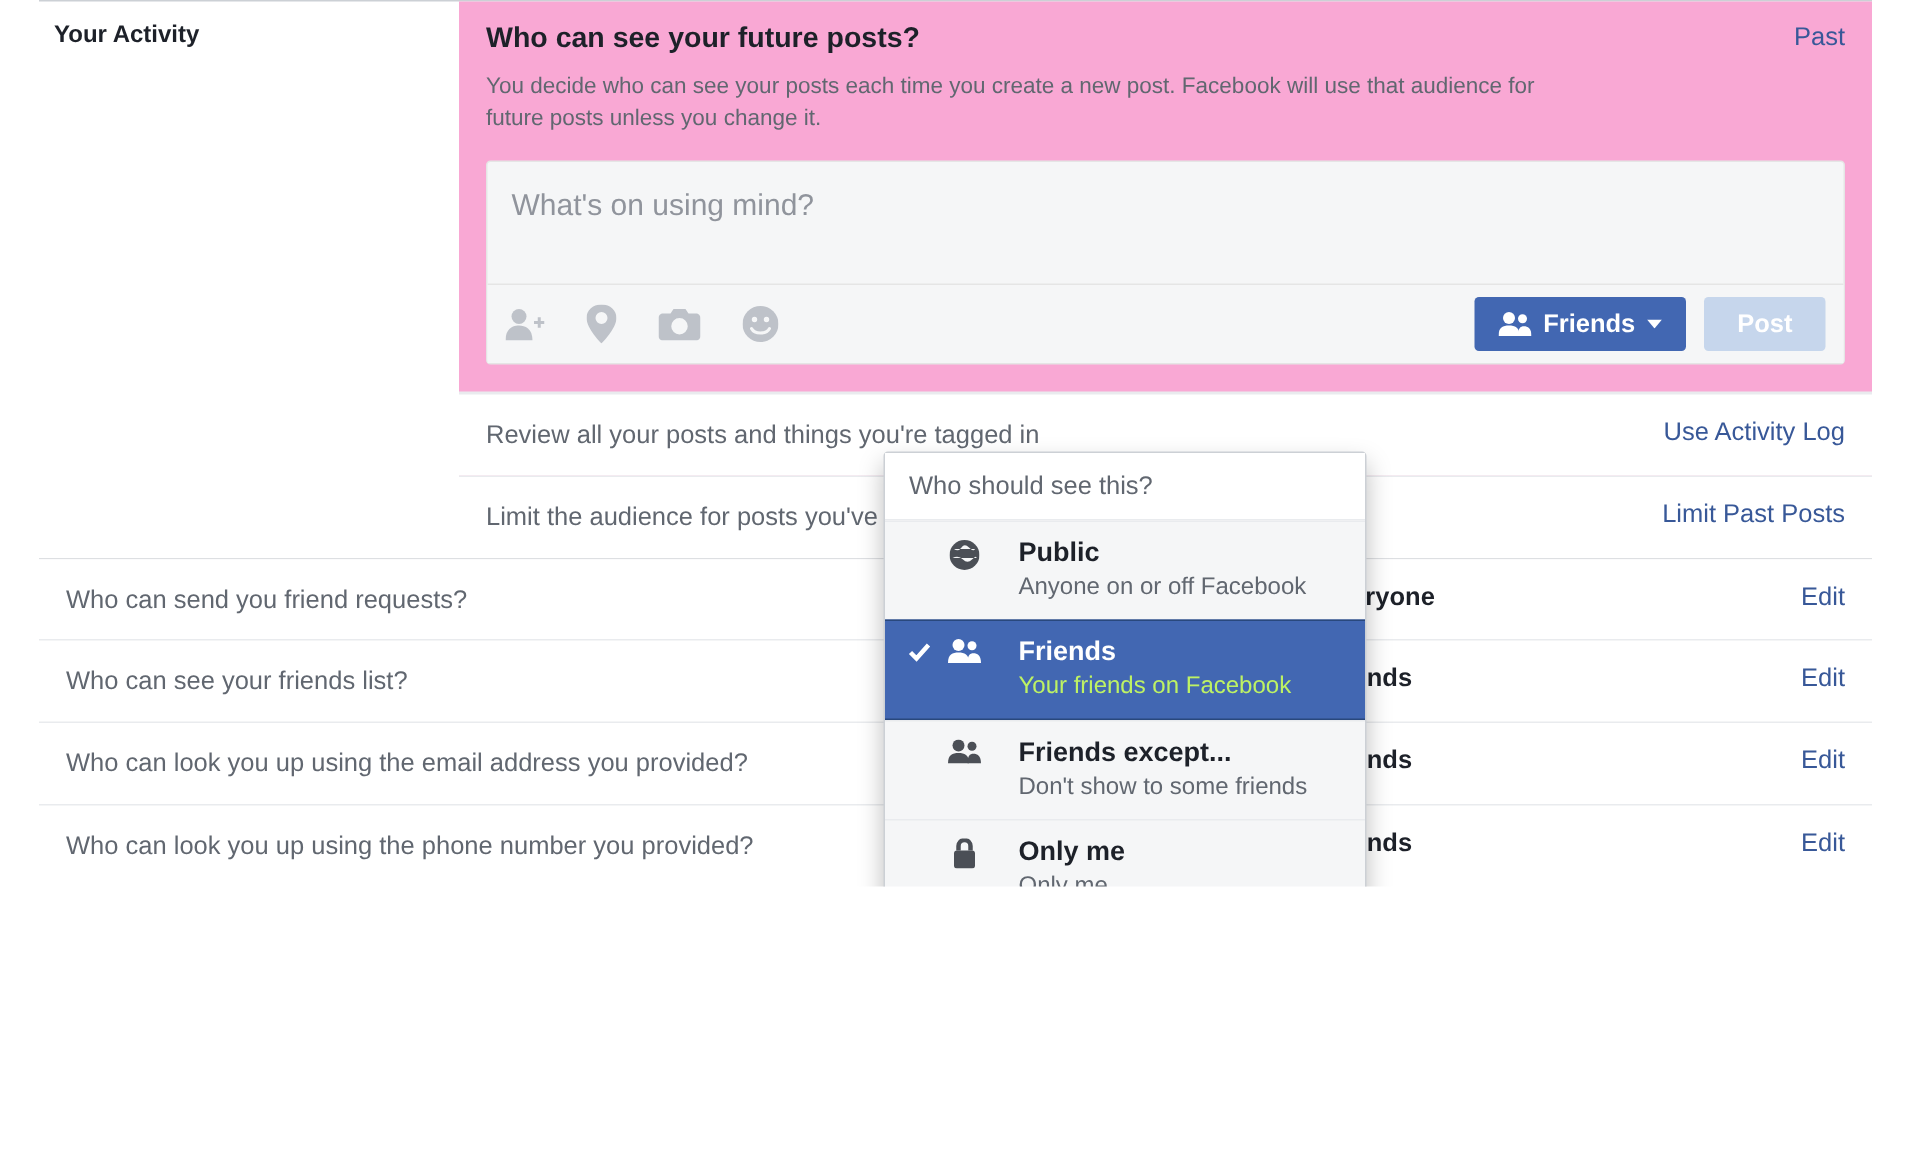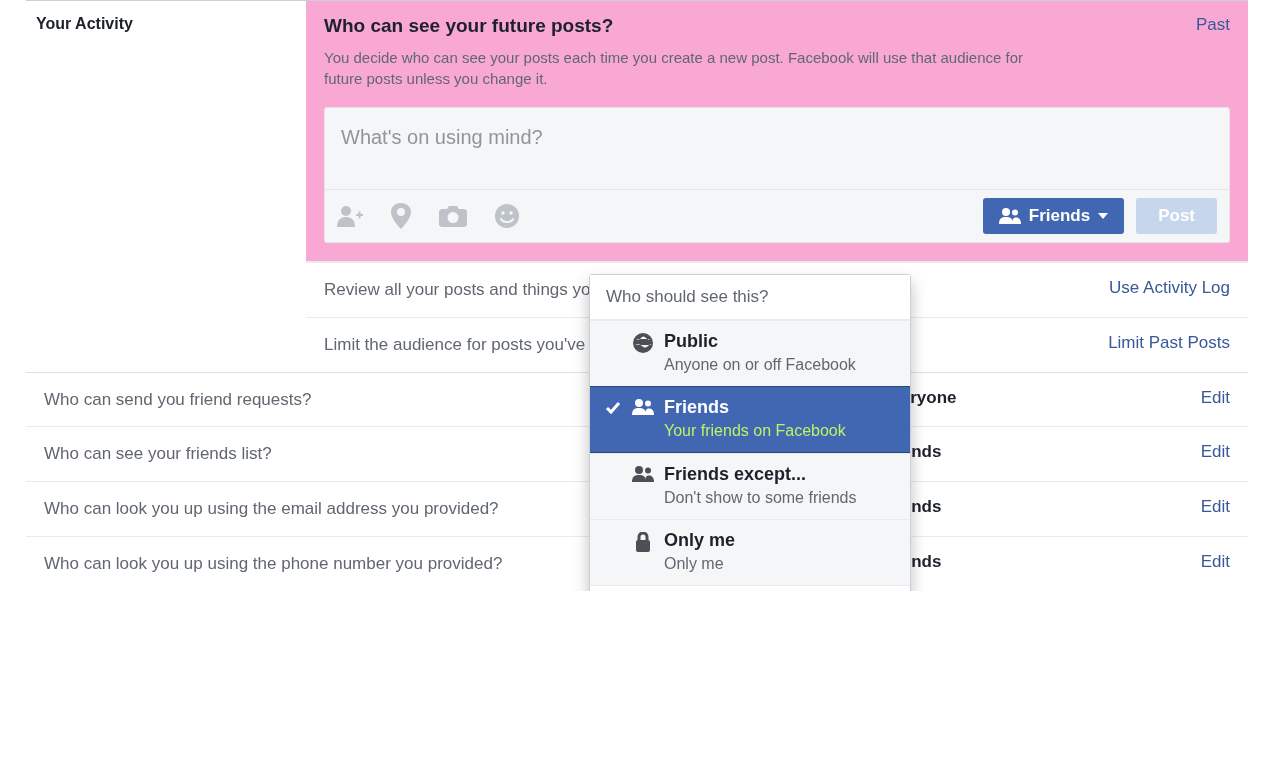--- a/index.html
+++ b/index.html
@@ -101,21 +101,21 @@
   }
   .setting-label { flex: 1; line-height: 1.4; }
   .setting-value { width: 180px; font-weight: 700; color: #1d2129; }
   .setting-action { width: 170px; text-align: right; }
   .setting-action .action-link { font-size: 17px; }
 
   
   .dropdown {
     position: absolute;
     left: 563px;
-    top: 274px;
+    top: 301px;
     width: 322px;
     background: #fff;
     border: 1px solid #ccd0d5;
     border-radius: 3px;
     box-shadow: 0 8px 16px rgba(0,0,0,0.25);
     z-index: 100;
   }
   .dropdown-header {
     padding: 12px 16px;
     color: #616770;
@@ -135,21 +135,21 @@
   .dropdown-item:first-of-type { border-top: none; }
   .dropdown-item.selected {
     background: #4267b2;
     color: #fff;
     border-top: 1px solid #29487d;
     border-bottom: 1px solid #29487d;
   }
   .di-check { width: 18px; display:flex; align-items:center; justify-content:center; margin-top:4px; }
   .di-icon { width: 22px; display:flex; align-items:center; justify-content:center; margin-top:2px; color:#4b4f56; }
   .dropdown-item.selected .di-icon, .dropdown-item.selected .di-check { color:#fff; }
-  .di-texts { flex:1; }
+  .di-texts { flex:1;margin-left:15px; }
   .di-title { font-weight: 700; font-size: 18px; }
   .di-sub { font-size: 16px; color: #616770; margin-top: 4px; }
   .dropdown-item.selected .di-sub { color: #bef264; }
   .dropdown-more {
     display:flex; align-items:center; gap:12px;
     padding: 12px 16px;
     border-top: 1px solid #e9ebee;
     background: #fff;
     color: #4b4f56;
     font-size: 17px;

